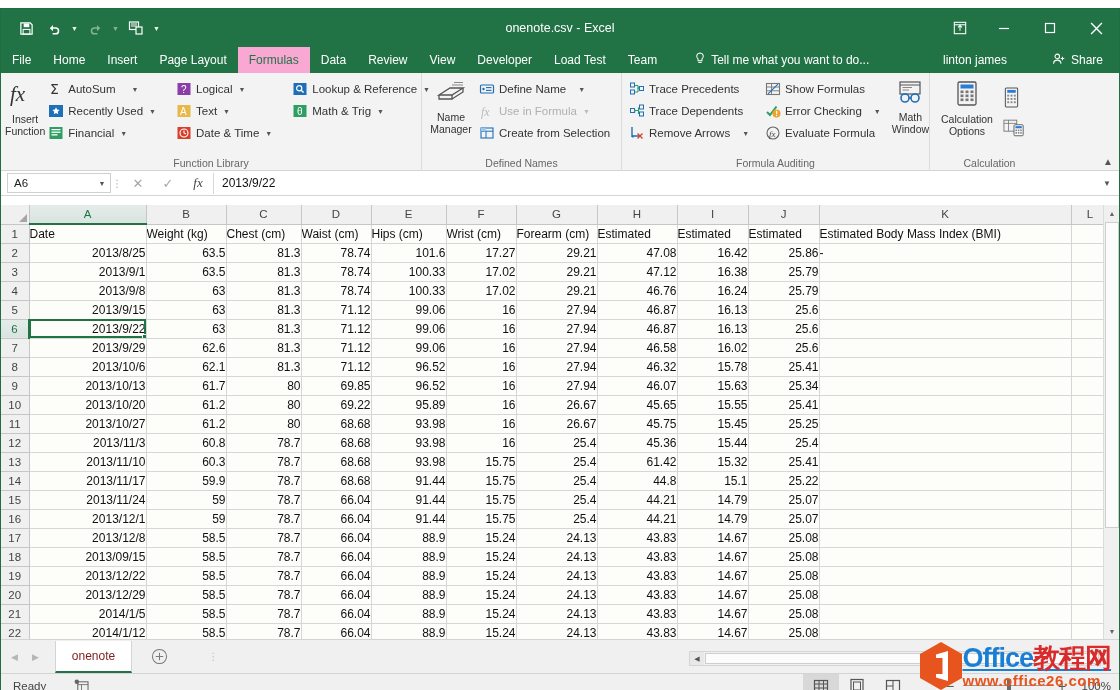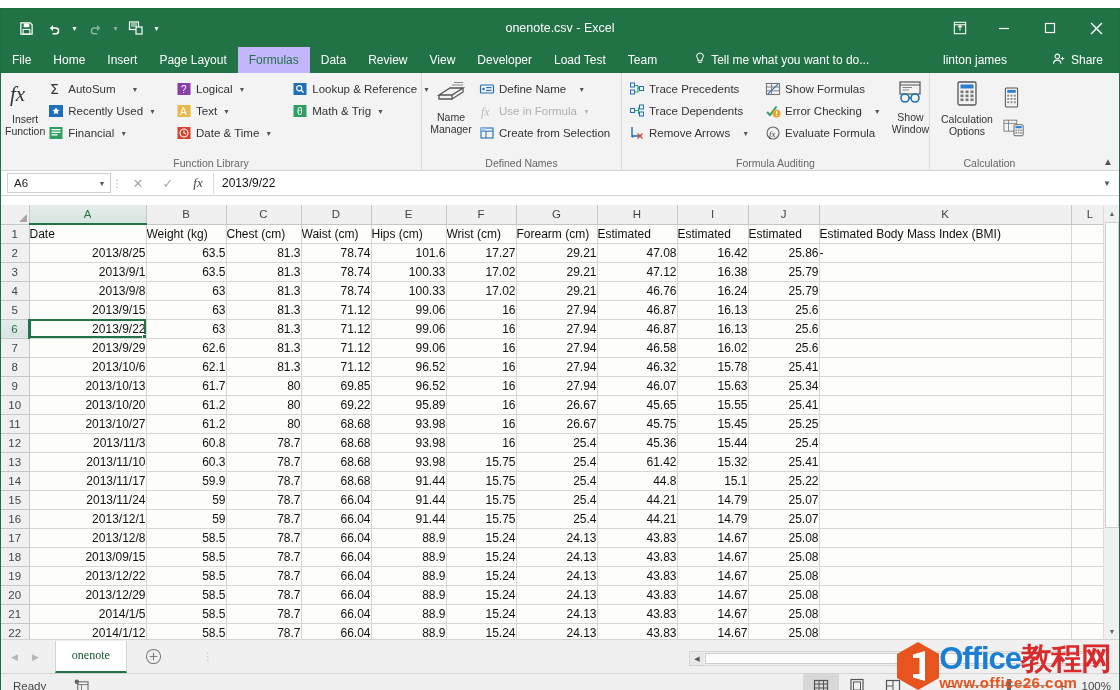--- a/index.html
+++ b/index.html
@@ -68,21 +68,21 @@
     display: flex; align-items: flex-end;
     position: relative;
   }
   .tab {
     height: 26px; padding: 0 11px;
     display: flex; align-items: center;
     color: #ffffff; font-size: 12px;
     white-space: nowrap;
   }
   .tab.active {
-    background: #c4b5fd; color: #217346;
+    background: #f9a8d4; color: #217346;
   }
   .tellme {
     display: flex; align-items: center; gap: 5px;
     color: #ffffff; font-size: 12px; padding: 0 10px; height: 26px;
     margin-left: 16px;
   }
   .tellme .bulb { font-size: 12px; }
   .account {
     position: absolute; right: 112px; top: 0;
     height: 26px; display: flex; align-items: center;
@@ -287,25 +287,24 @@
   }
   .navarrows { display: flex; padding-left: 10px; gap: 14px; }
   .navarrows span { font-size: 9px; color: #b5b5b5; }
   .stab {
     margin-left: 16px;
     padding: 0 16px;
     height: 32px;
     display: flex; align-items: center;
     font-size: 12px;
     background: #ffffff;
-    color: #14532d;
+    color: #7f1d1d;
     border-bottom: 2px solid #217346;
     border-left: 1px solid #d4d4d4;
     border-right: 1px solid #d4d4d4;
-    font-family: Liberation Serif, serif;
   }
   .addsheet {
     margin-left: 18px;
     width: 18px; height: 18px;
     display: flex; align-items: center; justify-content: center;
     color: #7a7a7a;
   }
   .hsep { margin-left: 40px; color: #bbb; font-size: 10px; letter-spacing: 1px; }
   .hscroll {
     position: absolute; left: 688px; right: 18px; bottom: 31px;
@@ -369,22 +368,22 @@
     pointer-events: none;
     z-index: 50;
   }
   .wm-hex {
     width: 46px; height: 50px;
     position: relative; flex: none;
     margin-right: -2px;
   }
   .wm-text { display: flex; flex-direction: column; line-height: 1; }
   .wm-l1 {
-    font-size: 31px; font-weight: bold;
-    color: #1a7fd4; letter-spacing: -1px;
+    font-size: 27px; font-weight: bold;
+    color: #1a7fd4; letter-spacing: -1px; text-decoration: underline;
   }
   .wm-l1 .cn { color: #d92b2b; }
   .wm-l2 {
     font-size: 15px; font-weight: bold;
     color: #e8541e; letter-spacing: .5px; margin-top: 1px;
   }
 </style>
 </head>
 <body>
 
@@ -724,21 +723,21 @@
             <svg width="32" height="26" viewBox="0 0 32 26">
                 <rect x="6" y="2" width="20" height="12" fill="none" stroke="#555" stroke-width="1.2"></rect>
                 <line x1="6" y1="5" x2="26" y2="5" stroke="#555" stroke-width="1"></line>
                 <line x1="8.5" y1="7.5" x2="18" y2="7.5" stroke="#888" stroke-width="1"></line>
                 <line x1="8.5" y1="10" x2="15" y2="10" stroke="#888" stroke-width="1"></line>
                 <circle cx="11" cy="18" r="4" fill="none" stroke="#1e6fb8" stroke-width="1.6"></circle>
                 <circle cx="21" cy="18" r="4" fill="none" stroke="#1e6fb8" stroke-width="1.6"></circle>
                 <line x1="15" y1="18" x2="17" y2="18" stroke="#1e6fb8" stroke-width="1.6"></line>
               </svg>
           </span>
-          <span>Show</span>
+          <span>Math</span>
           <span>Window</span>
         </div>
       </div>
       <div class="rgroup-label">Formula Auditing</div>
     </div>
 
     <div class="rgroup" style="width:120px">
       <div class="rgroup-body">
         <div class="bigbtn" style="width:66px">
           <span class="ico">

